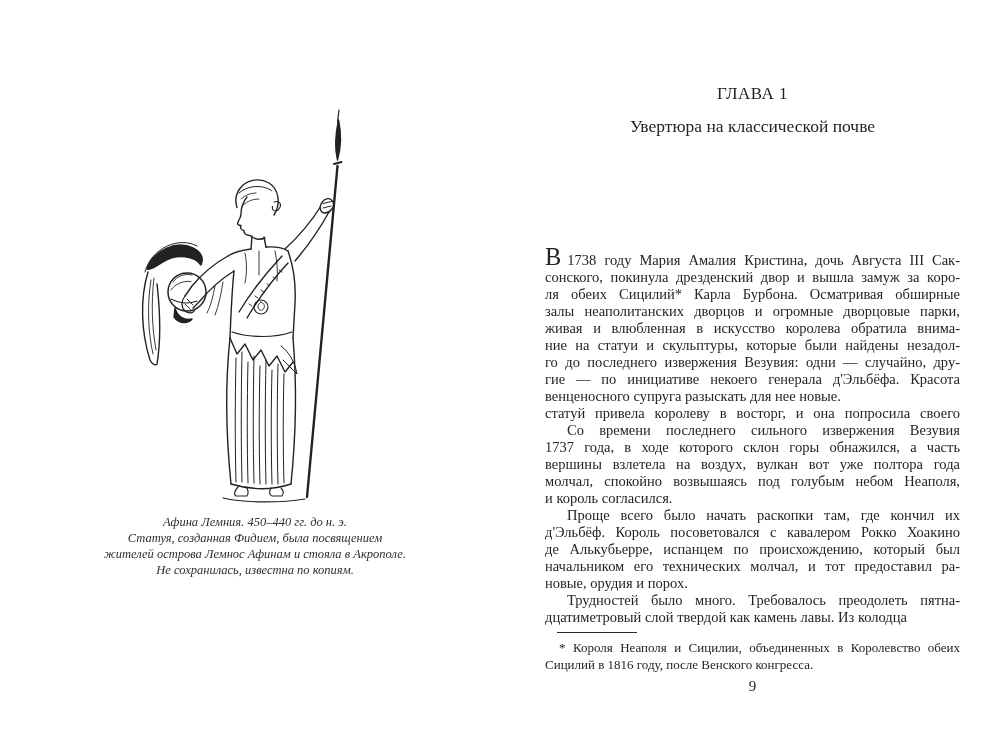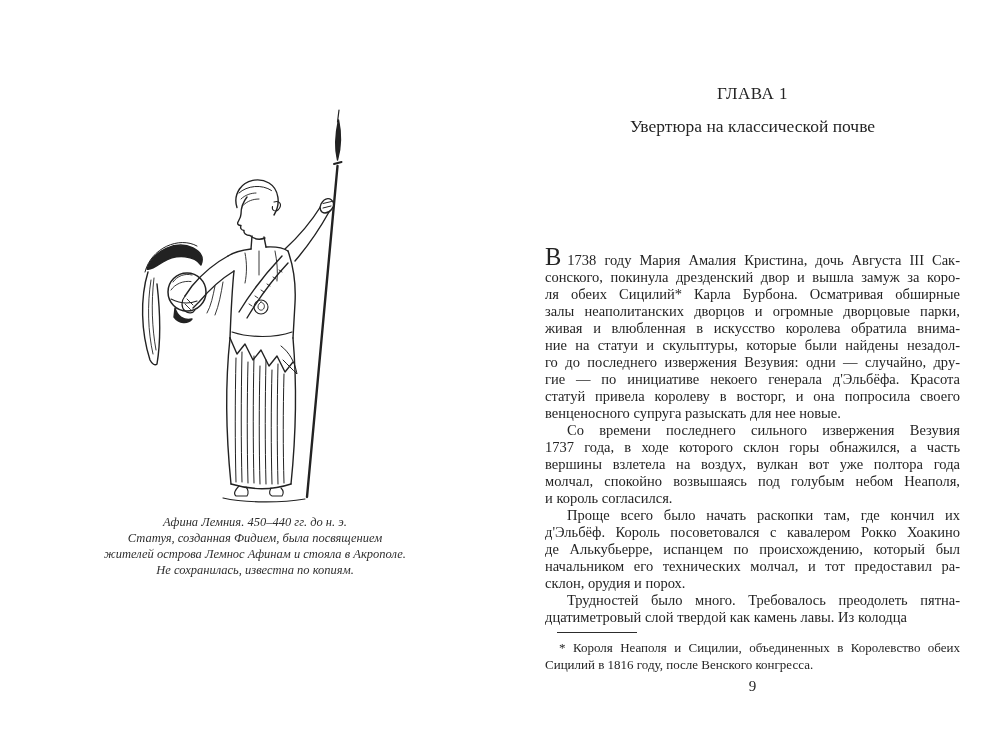--- a/index.html
+++ b/index.html
@@ -159,36 +159,36 @@
     <div class="body-text">
       <div class="para">
           <div class="line first"><span class="lead-initial">В</span>1738 году Мария Амалия Кристина, дочь Августа III Сак-</div>
           <div class="line">сонского, покинула дрезденский двор и вышла замуж за коро-</div>
           <div class="line">ля обеих Сицилий* Карла Бурбона. Осматривая обширные</div>
           <div class="line">залы неаполитанских дворцов и огромные дворцовые парки,</div>
           <div class="line">живая и влюбленная в искусство королева обратила внима-</div>
           <div class="line">ние на статуи и скульптуры, которые были найдены незадол-</div>
           <div class="line">го до последнего извержения Везувия: одни — случайно, дру-</div>
           <div class="line">гие — по инициативе некоего генерала д'Эльбёфа. Красота</div>
+          <div class="line last">венценосного супруга разыскать для нее новые.</div>
           <div class="line">статуй привела королеву в восторг, и она попросила своего</div>
-          <div class="line last">венценосного супруга разыскать для нее новые.</div>
         </div>
       <div class="para indent">
           <div class="line first">Со времени последнего сильного извержения Везувия</div>
           <div class="line">1737 года, в ходе которого склон горы обнажился, а часть</div>
           <div class="line">вершины взлетела на воздух, вулкан вот уже полтора года</div>
           <div class="line">молчал, спокойно возвышаясь под голубым небом Неаполя,</div>
           <div class="line last">и король согласился.</div>
         </div>
       <div class="para indent">
           <div class="line first">Проще всего было начать раскопки там, где кончил их</div>
           <div class="line">д'Эльбёф. Король посоветовался с кавалером Рокко Хоакино</div>
           <div class="line">де Алькубьерре, испанцем по происхождению, который был</div>
           <div class="line">начальником его технических молчал, и тот предоставил ра-</div>
-          <div class="line last">склон, орудия и порох.</div>
+          <div class="line last">новые, орудия и порох.</div>
         </div>
       <div class="para indent">
           <div class="line first">Трудностей было много. Требовалось преодолеть пятна-</div>
           <div class="line last">дцатиметровый слой твердой как камень лавы. Из колодца</div>
         </div>
     </div>
 
     <div class="footnote">
       <div class="footnote-rule"></div>
       <div>

